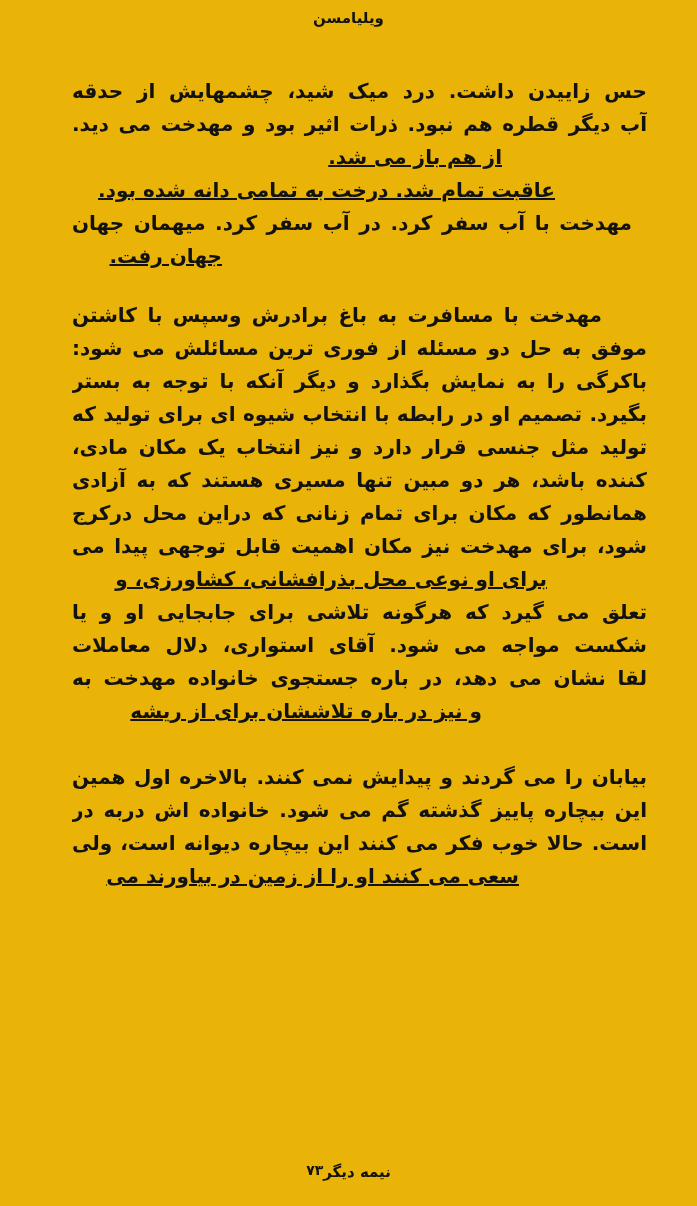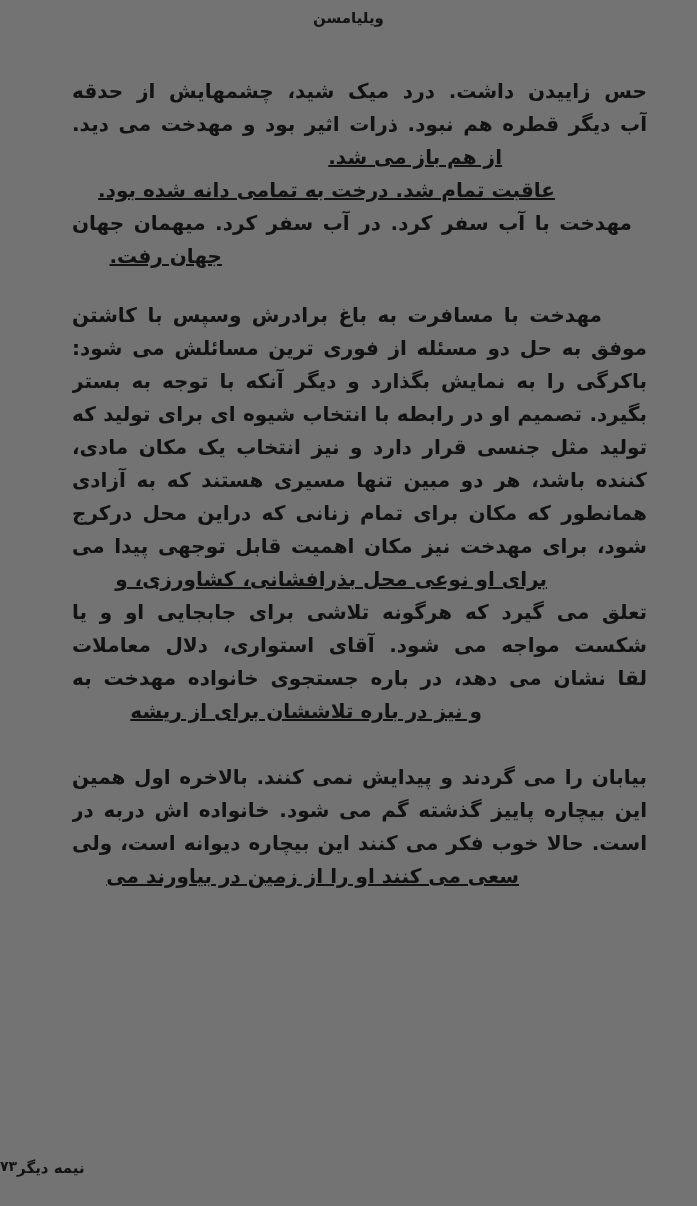--- a/index.html
+++ b/index.html
@@ -1,20 +1,20 @@
 <!DOCTYPE html>
 <html lang="fa"><head>
 <meta charset="utf-8">
 <style>
   html, body { margin: 0; padding: 0; background: #ffffff; }
   .page {
     position: relative;
     width: 697px;
     height: 1206px;
-    background: #737373;
+    background: #eab308;
     overflow: hidden;
     font-family: "DejaVu Sans", sans-serif;
     color: #121212;
   }
   .running-head {
     padding-top: 8px;
     text-align: center;
     direction: rtl;
     font-size: 15px;
     line-height: 20px;
@@ -48,24 +48,24 @@
   .pr165 { padding-right: 165px; }
   .pr425 { padding-right: 425px; }
   .block-a { margin-top: 47px; }
   .block-b { margin-top: 26px; }
   .block-c { margin-top: 0; }
   .block-d { margin-top: 33px; }
   .page-footer {
     position: absolute;
     left: 0; right: 0;
     bottom: 26px;
-    text-align: left;
+    text-align: center;
     direction: rtl;
     font-size: 15px;
-    line-height: 24px;
+    line-height: 16px;
     font-weight: 700;
   }
   .page-footer .num { font-size: 14px; vertical-align: 2px; }
 </style>
 </head>
 <body>
 
 <div class="page">
 
   <div class="running-head">ویلیامسن</div>

